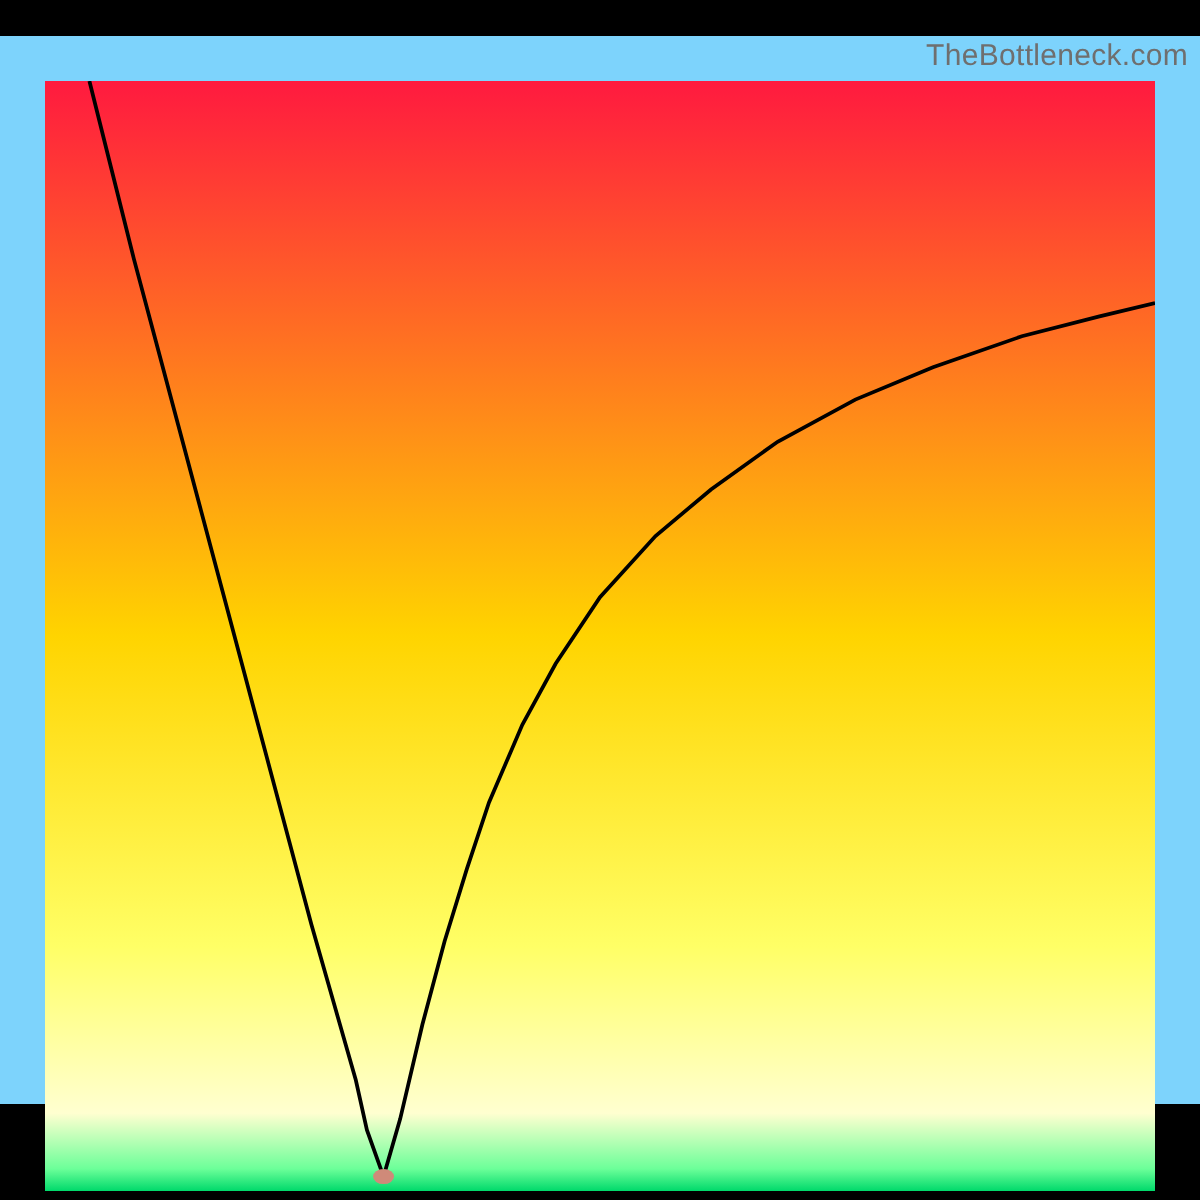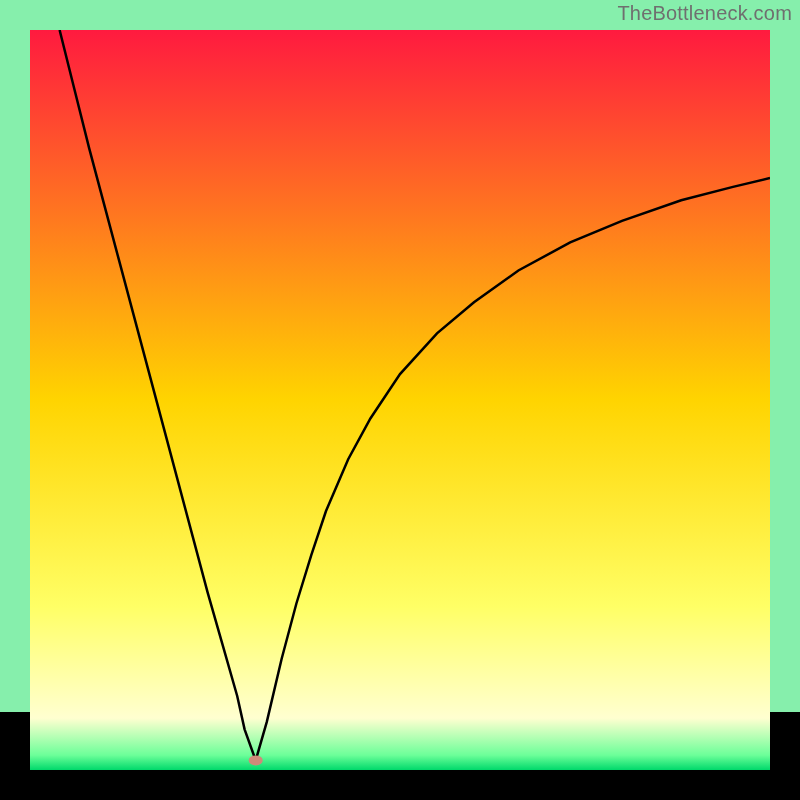--- a/index.html
+++ b/index.html
@@ -7,21 +7,22 @@
     padding: 0;
     width: 800px;
     height: 800px;
     background: #000;
     font-family: Arial, Helvetica, sans-serif;
   }
   .frame {
     position: relative;
     width: 800px;
     height: 712px;
-    background: #86efac;
+    background: #7dd3fc;
+    margin-top: 24px;
   }
   .watermark {
     position: absolute;
     top: 2px;
     right: 8px;
     color: #6f6f6f;
     font-size: 20px;
     font-weight: 500;
     letter-spacing: 0.2px;
     z-index: 10;

